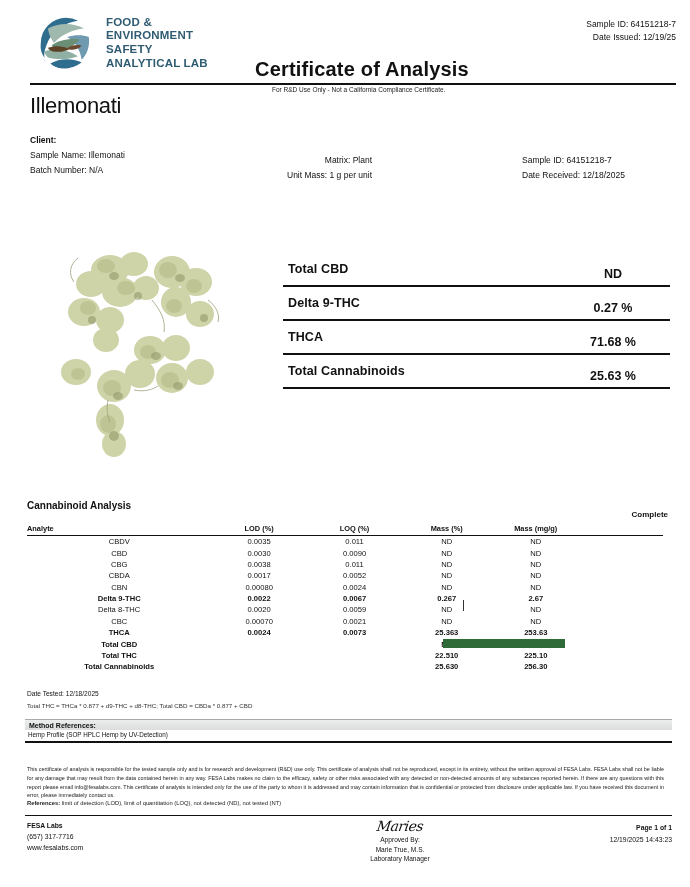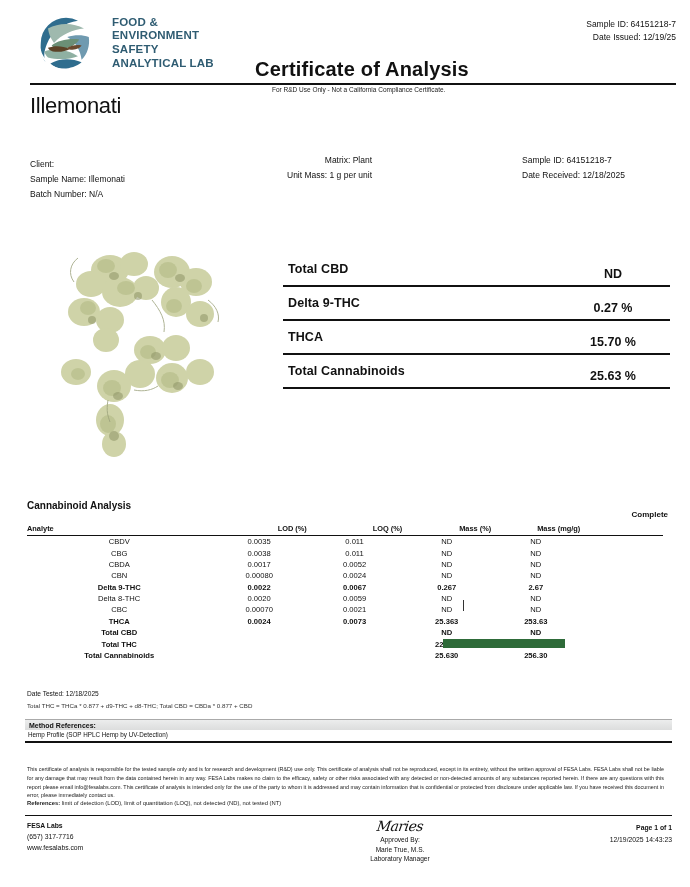--- a/index.html
+++ b/index.html
@@ -11,21 +11,21 @@
     position: relative;
     overflow: hidden;
   }
   .page { width: 690px; height: 887px; position: relative; padding: 0; }
 
   
   .header { position: relative; height: 92px; }
   .logo-wrap { position: absolute; left: 36px; top: 14px; display: flex; align-items: center; }
   .logo-mark { width: 60px; height: 58px; }
   .logo-text {
-    margin-left: 16px;
+    margin-left: 10px;
     font-size: 11.5px; font-weight: bold; line-height: 1.18;
     color: #2f5c72; letter-spacing: .2px;
   }
   .logo-text div { white-space: nowrap; }
 
   .sample-meta {
     position: absolute; right: 14px; top: 18px;
     text-align: right; font-size: 8.5px; line-height: 1.55; color: #111;
   }
 
@@ -44,21 +44,21 @@
 
   
   .client-title {
     position: absolute; left: 30px; top: 93px;
     font-size: 22px; font-weight: normal; letter-spacing: -.3px;
   }
   .client-block {
     position: absolute; left: 30px; top: 133px;
     font-size: 8.5px; line-height: 1.75;
   }
-  .client-block .lbl { font-weight: normal; margin-top: 24px; }
+  .client-block .lbl { font-weight: bold; }
   .matrix-block {
     position: absolute; left: 287px; top: 153px;
     font-size: 8.5px; line-height: 1.75; text-align: right;
   }
   .received-block {
     position: absolute; left: 522px; top: 153px;
     font-size: 8.5px; line-height: 1.75;
   }
 
   
@@ -98,21 +98,21 @@
   .complete-tag {
     position: absolute; right: 22px; top: 510px;
     font-size: 8px; font-weight: bold; margin-left: 19px;
   }
   .an-table {
     position: absolute; left: 27px; top: 524px; width: 636px;
     font-size: 7.6px;
   }
   .an-table table { width: 100%; border-collapse: collapse; }
   .an-table th {
-    font-size: 7.4px; font-weight: bold; text-align: right;
+    font-size: 7.4px; font-weight: bold; text-align: center;
     padding-bottom: 2px; border-bottom: 1.6px solid #111;
   }
   .an-table th.analyte-h { text-align: left; }
   .an-table td { padding: 1.2px 0; font-size: 7.6px; }
   .an-table td.analyte { text-align: center; }
   .an-table td.num { text-align: center; }
   .an-table tr.bold td { font-weight: bold; }
   .col-analyte { width: 29%; }
   .col-lod { width: 15%; }
   .col-loq { width: 15%; }
@@ -315,21 +315,21 @@
     <div class="summary-row">
       <span class="summary-name">Total CBD</span>
       <span class="summary-val">ND</span>
     </div>
     <div class="summary-row">
       <span class="summary-name">Delta 9-THC</span>
       <span class="summary-val">0.27 %</span>
     </div>
     <div class="summary-row">
       <span class="summary-name">THCA</span>
-      <span class="summary-val">15.70 %</span>
+      <span class="summary-val">71.68 %</span>
     </div>
     <div class="summary-row">
       <span class="summary-name">Total Cannabinoids</span>
       <span class="summary-val">25.63 %</span>
     </div>
   </div>
 
   <div class="section-title">Cannabinoid Analysis</div>
   <div class="complete-tag">Complete</div>
 
@@ -356,20 +356,28 @@
       <tbody id="analysis-body">
           <tr>
             <td class="analyte">CBDV</td>
             <td class="num">0.0035</td>
             <td class="num">0.011</td>
             <td class="num">ND</td>
             <td class="num">ND</td>
             <td></td>
           </tr>
           <tr>
+            <td class="analyte">CBD</td>
+            <td class="num">0.0030</td>
+            <td class="num">0.0090</td>
+            <td class="num">ND</td>
+            <td class="num">ND</td>
+            <td></td>
+          </tr>
+          <tr>
             <td class="analyte">CBG</td>
             <td class="num">0.0038</td>
             <td class="num">0.011</td>
             <td class="num">ND</td>
             <td class="num">ND</td>
             <td></td>
           </tr>
           <tr>
             <td class="analyte">CBDA</td>
             <td class="num">0.0017</td>

